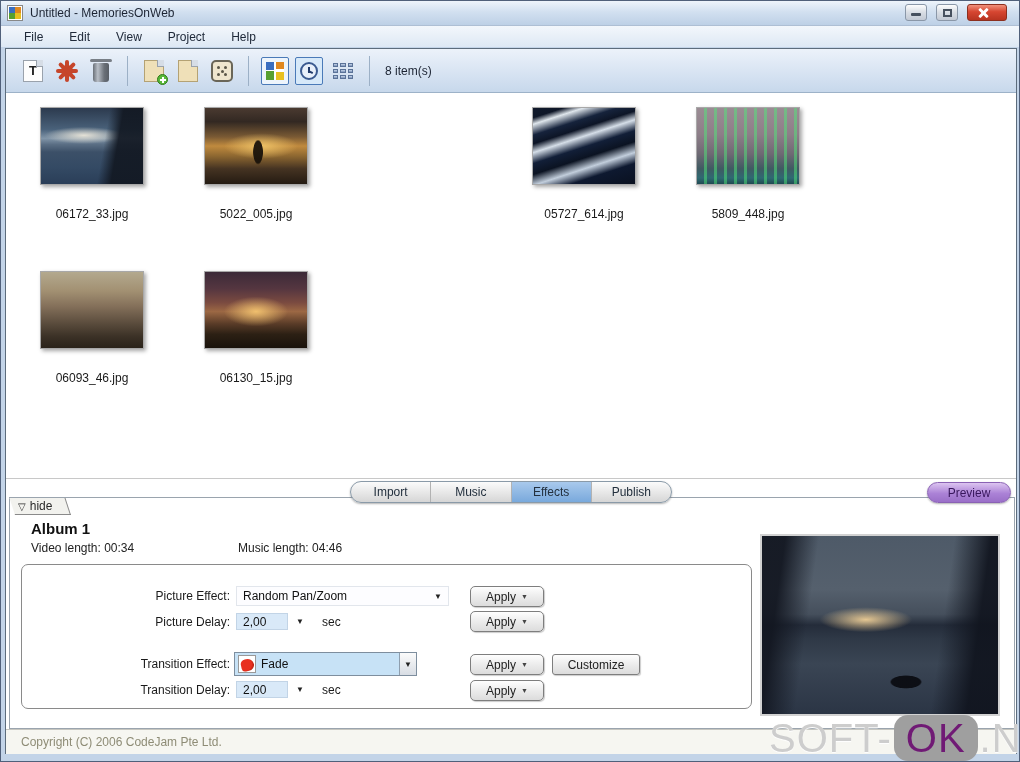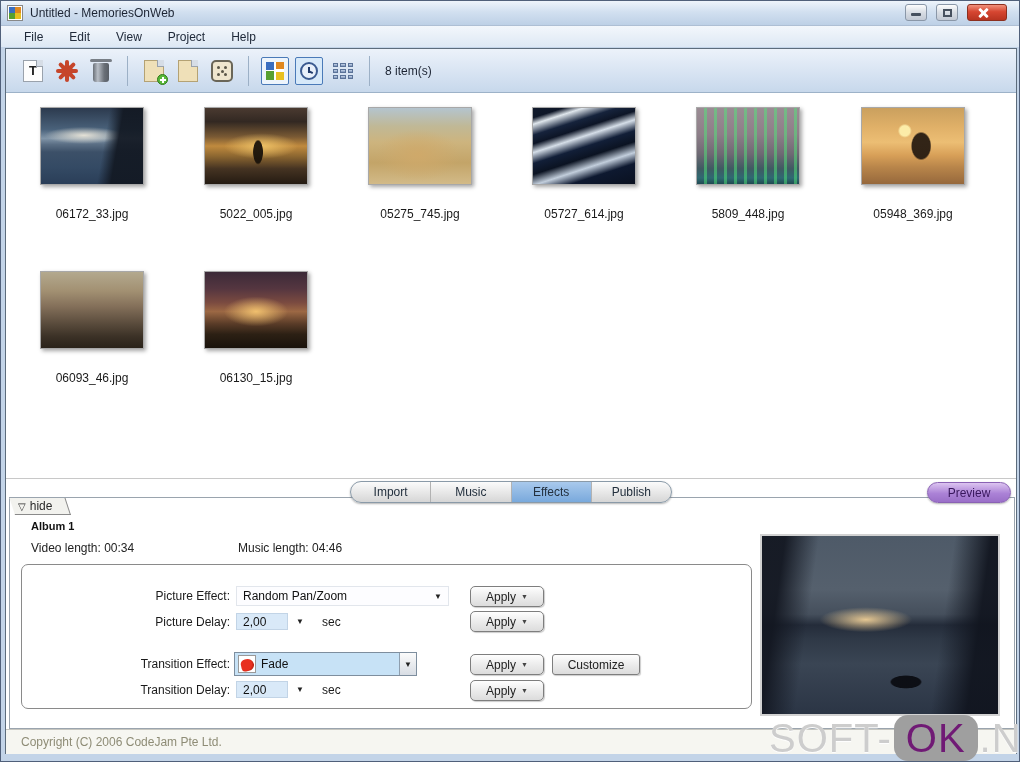--- a/index.html
+++ b/index.html
@@ -112,21 +112,21 @@
     display:flex; align-items:center; justify-content:center; font-size:12px; color:#38175c; box-shadow:0 1px 2px rgba(0,0,0,0.3); }
 
   
   .panel { position:absolute; left:3px; top:448px; width:1006px; height:232px;
     background:#fff; border:1px solid #9aa4ae; }
   .hide-tab { position:absolute; left:5px; top:0px; width:56px; height:17px;
     background:#f2f2ee; border-right:1px solid #8a8a8a; border-bottom:1px solid #8a8a8a;
     transform:skewX(18deg); transform-origin:bottom left; }
   .hide-inner { transform:skewX(-18deg); display:flex; align-items:center; gap:4px; padding-left:6px;
     font-size:12px; color:#2a2a2a; height:100%; }
-  .album-title { position:absolute; left:21px; top:22px; font-size:11px; font-weight:bold; color:#111; }
+  .album-title { position:absolute; left:21px; top:22px; font-size:15px; font-weight:bold; color:#111; }
   .len { position:absolute; top:43px; font-size:12px; color:#222; }
   .len.video { left:21px; } .len.music { left:228px; }
 
   .groupbox { position:absolute; left:11px; top:66px; width:731px; height:145px;
     border:1px solid #8a8a8a; border-radius:7px; background:#fff; }
   .flabel { position:absolute; width:180px; text-align:right; font-size:12px; color:#1a1a1a; }
   .dd-effect { position:absolute; left:214px; top:21px; width:213px; height:20px;
     background:#fdfdff; border:1px solid #e2e6ec; display:flex; align-items:center; font-size:12px; color:#111; padding-left:6px; }
   .dd-arrow { margin-left:auto; margin-right:6px; font-size:8px; color:#222; }
   .delaybox { position:absolute; width:52px; height:17px; background:#d9e9f8; border:1px solid #c2d4e6;
@@ -274,35 +274,27 @@
 
     <div class="photo-area">
       <div class="cell" style="left:6px; top:14px;">
         <div class="thumb p1"></div>
         <div class="cap">06172_33.jpg</div>
       </div>
       <div class="cell" style="left:170px; top:14px;">
         <div class="thumb p2"></div>
         <div class="cap">5022_005.jpg</div>
       </div>
-      <div class="cell" style="left:334px; top:14px;">
-        <div class="thumb p3"></div>
-        <div class="cap">05275_745.jpg</div>
-      </div>
       <div class="cell" style="left:498px; top:14px;">
         <div class="thumb p4"></div>
         <div class="cap">05727_614.jpg</div>
       </div>
       <div class="cell" style="left:662px; top:14px;">
         <div class="thumb p5"></div>
         <div class="cap">5809_448.jpg</div>
-      </div>
-      <div class="cell" style="left:827px; top:14px;">
-        <div class="thumb p6"></div>
-        <div class="cap">05948_369.jpg</div>
       </div>
       <div class="cell" style="left:6px; top:178px;">
         <div class="thumb p7"></div>
         <div class="cap">06093_46.jpg</div>
       </div>
       <div class="cell" style="left:170px; top:178px;">
         <div class="thumb p8"></div>
         <div class="cap">06130_15.jpg</div>
       </div>
     </div>

